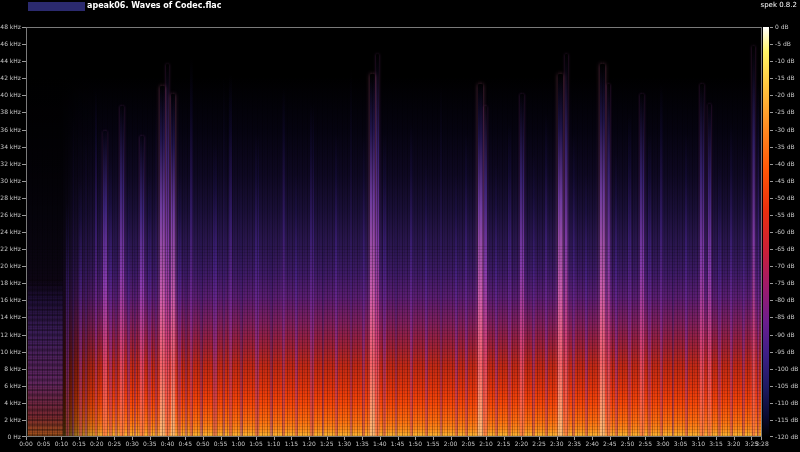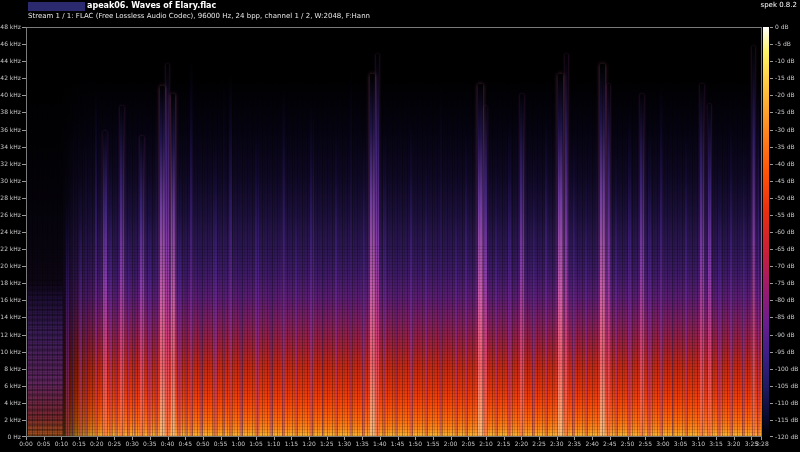--- a/index.html
+++ b/index.html
@@ -68,22 +68,21 @@
         #ffffff 0%, #fff566 6%, #ffc840 14%, #ff8820 25%, #ff5507 35%,
         #e82e10 45%, #c81f3a 55%, #a01a6a 63%, #6b1d8e 72%, #3c1f86 80%,
         #1e1a60 88%, #0a0a30 95%, #000000 100%);}
 </style>
 </head>
 <body>
 
 <div id="window">
 
   <div class="hl-box"></div>
-  <div class="file-title">apeak06. Waves of Elary.flac</div>
-  <div class="stream-info">Stream 1 / 1: FLAC (Free Lossless Audio Codec), 96000 Hz, 24 bpp, channel 1 / 2, W:2048, F:Hann</div>
+  <div class="file-title">apeak06. Waves of Codec.flac</div>
   <div class="version">spek 0.8.2</div>
 
   <div class="plot">
     <div class="layer spec-base"></div>
     <div class="layer spec-darkleft"></div>
     <div class="intro-block"></div>
     <div class="layer" id="streaks">
         <div class="streak streak--mid" style="left: 39px; width: 3px; height: 235px;"></div>
         <div class="streak streak--dim" style="left: 45px; width: 2px; height: 320px;"></div>
         <div class="streak streak--mid" style="left: 52px; width: 3px; height: 255px;"></div>

